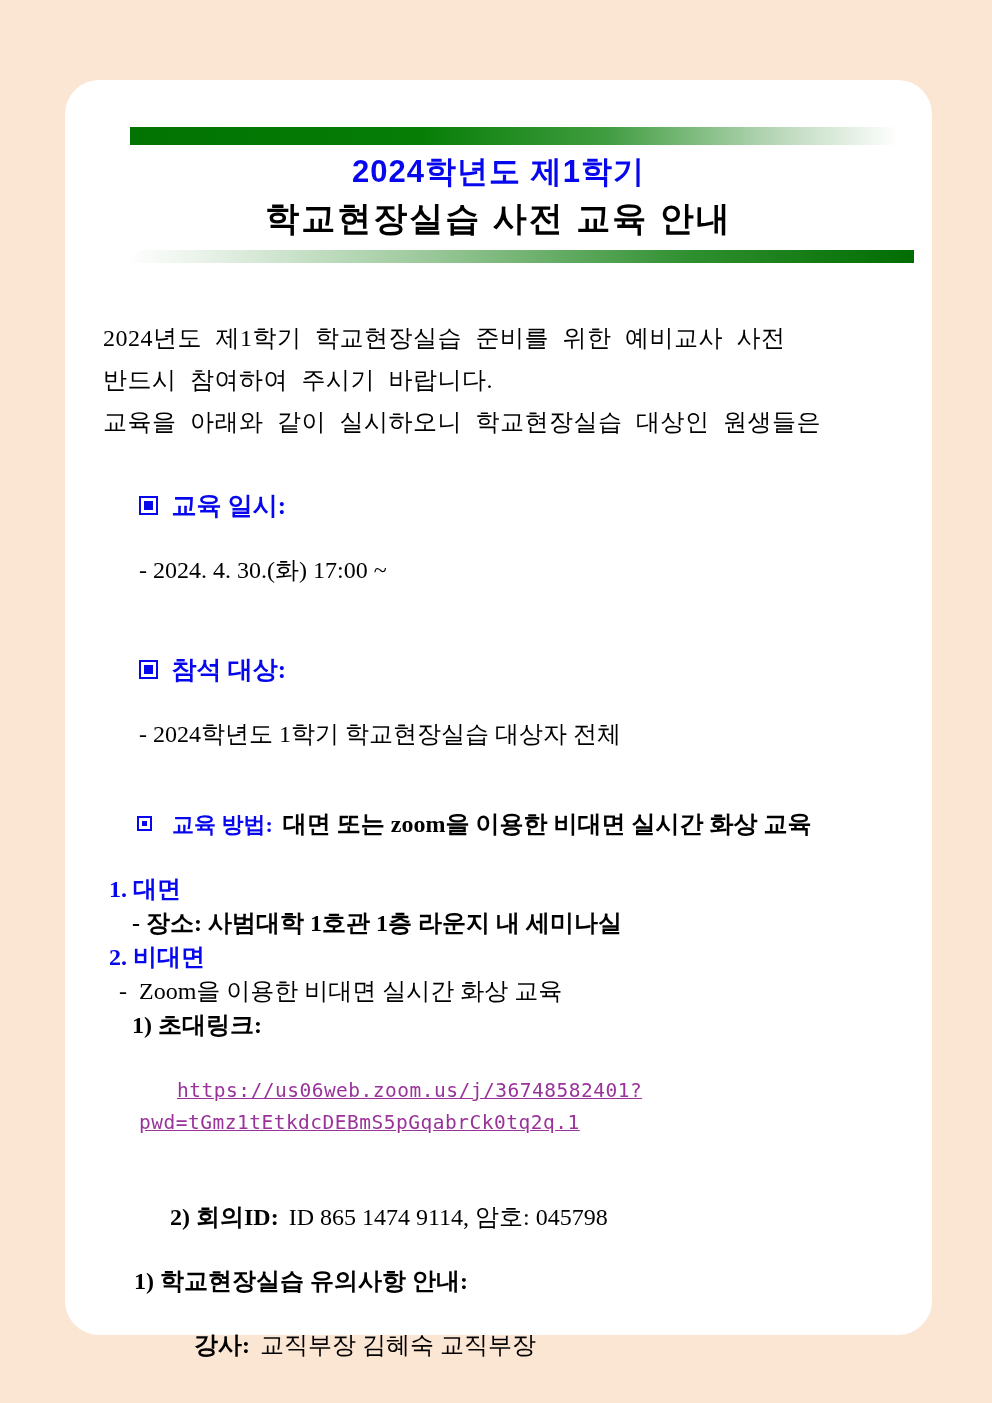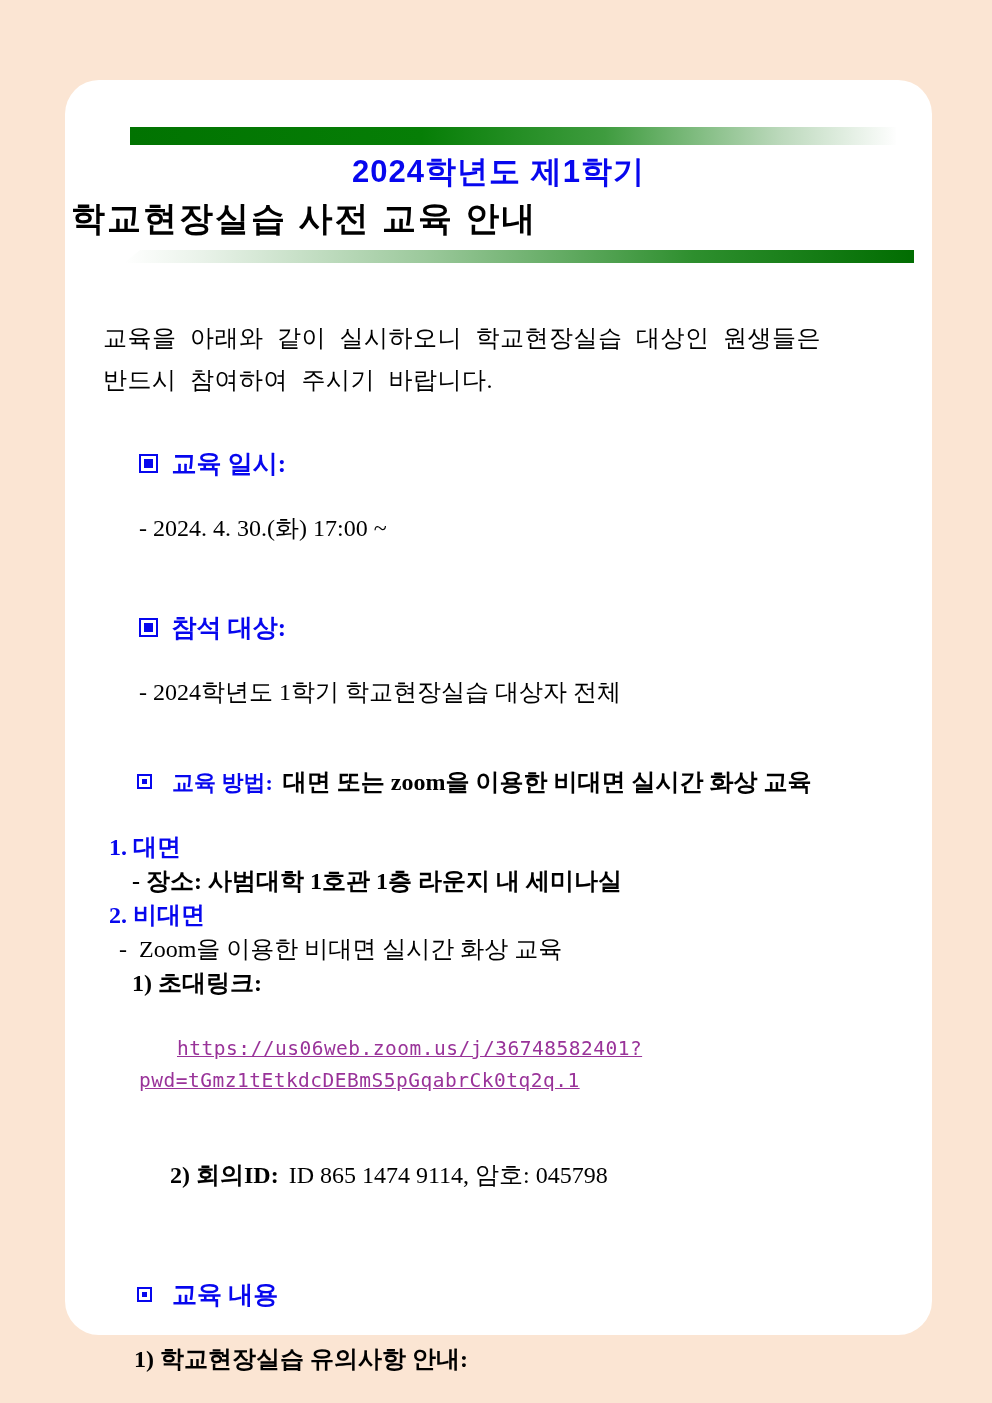--- a/index.html
+++ b/index.html
@@ -35,20 +35,21 @@
     margin-top:5px;
     text-align:center;
     font-family:"Liberation Sans","DejaVu Sans",sans-serif;
     font-weight:bold;
     font-size:31px;
     line-height:40px;
     color:var(--accent-blue,#0707ee);
     letter-spacing:1px;
   }
   .title-sub{
+    text-align:center;
     font-family:"Liberation Sans","DejaVu Sans",sans-serif;
     font-weight:bold;
     font-size:34px;
     line-height:44px;
     color:#000;
     letter-spacing:2px;
   }
   .bar-bottom{
     margin-left:55px;
     margin-top:8px;
@@ -119,22 +120,23 @@
   <div class="header">
     <div class="bar-top"></div>
     <div class="title-main">2024학년도 제1학기</div>
     <div class="title-sub">학교현장실습 사전 교육 안내</div>
     <div class="bar-bottom"></div>
   </div>
 
   <div class="content">
 
     <div class="intro">
+      <p>2024년도 제1학기 학교현장실습 준비를 위한 예비교사 사전</p>
+      <p>반드시 참여하여 주시기 바랍니다.</p>
       <p>교육을 아래와 같이 실시하오니 학교현장실습 대상인 원생들은</p>
-      <p>반드시 참여하여 주시기 바랍니다.</p>
     </div>
 
     <div class="section-header gap-sm">
       <span class="bullet bullet-lg"></span><span>교육 일시:</span>
     </div>
     <div class="line ind-item">- 2024. 4. 30.(화) 17:00 ~</div>
 
     <div class="section-header gap-lg">
       <span class="bullet bullet-lg"></span><span>참석 대상:</span>
     </div>
@@ -148,22 +150,19 @@
     <div class="line ind-num b blue">2. 비대면</div>
     <div class="line ind-zoomdesc">-  Zoom을 이용한 비대면 실시간 화상 교육</div>
     <div class="line ind-sub b">1) 초대링크:</div>
     <div class="line ind-link link-line">
       <a href="#">https://us06web.zoom.us/j/36748582401?pwd=tGmz1tEtkdcDEBmS5pGqabrCk0tq2q.1</a>
     </div>
     <div class="line ind-sub">
       <span class="b">2) 회의ID:</span><span> ID 865 1474 9114, 암호: 045798</span>
     </div>
 
-    <div class="line gap-md">
-      <span class="bullet bullet-sm"></span><span class="b blue" style="font-size:25px;">교육 내용</span>
-    </div>
     <div class="line ind-content b">1) 학교현장실습 유의사항 안내:</div>
     <div class="line ind-lecturer">
       <span class="b">강사:</span><span> 교직부장 김혜숙 교직부장</span>
     </div>
 
   </div>
 </div>
 
 </body></html>

